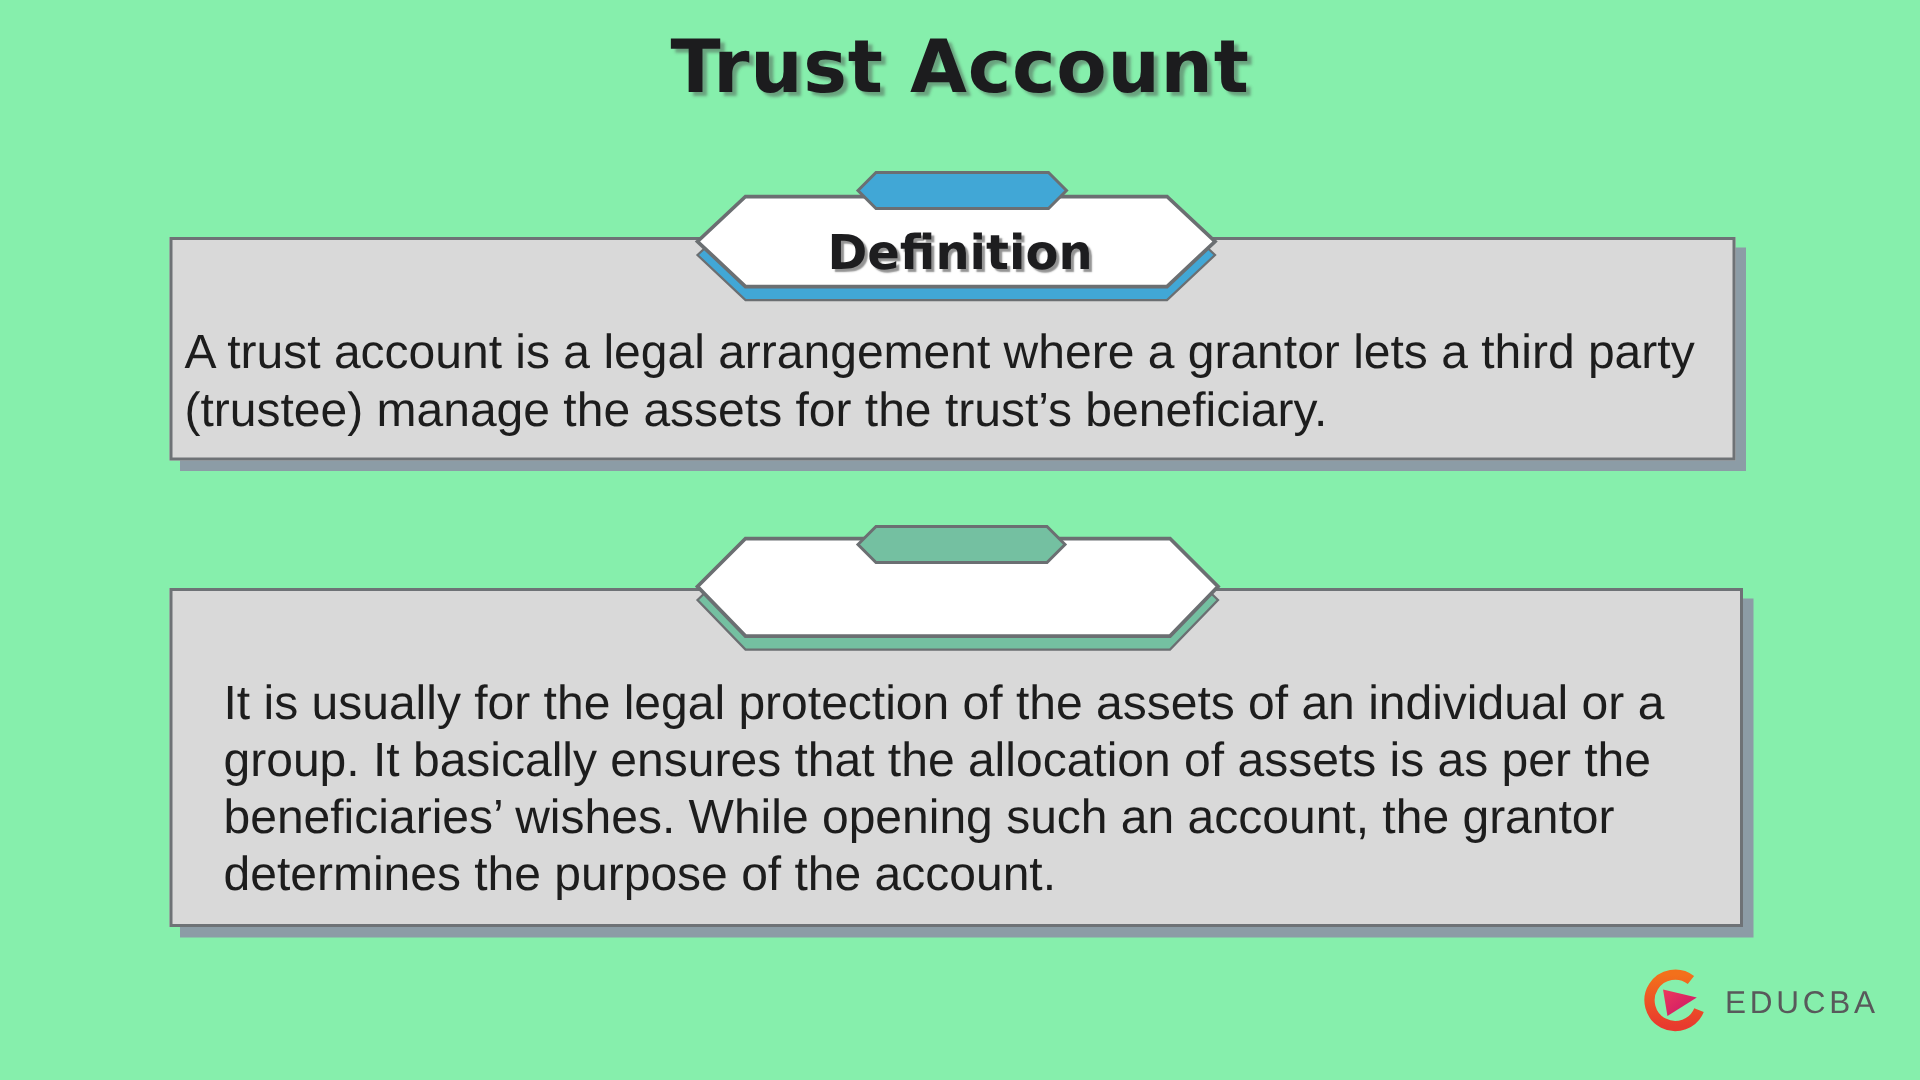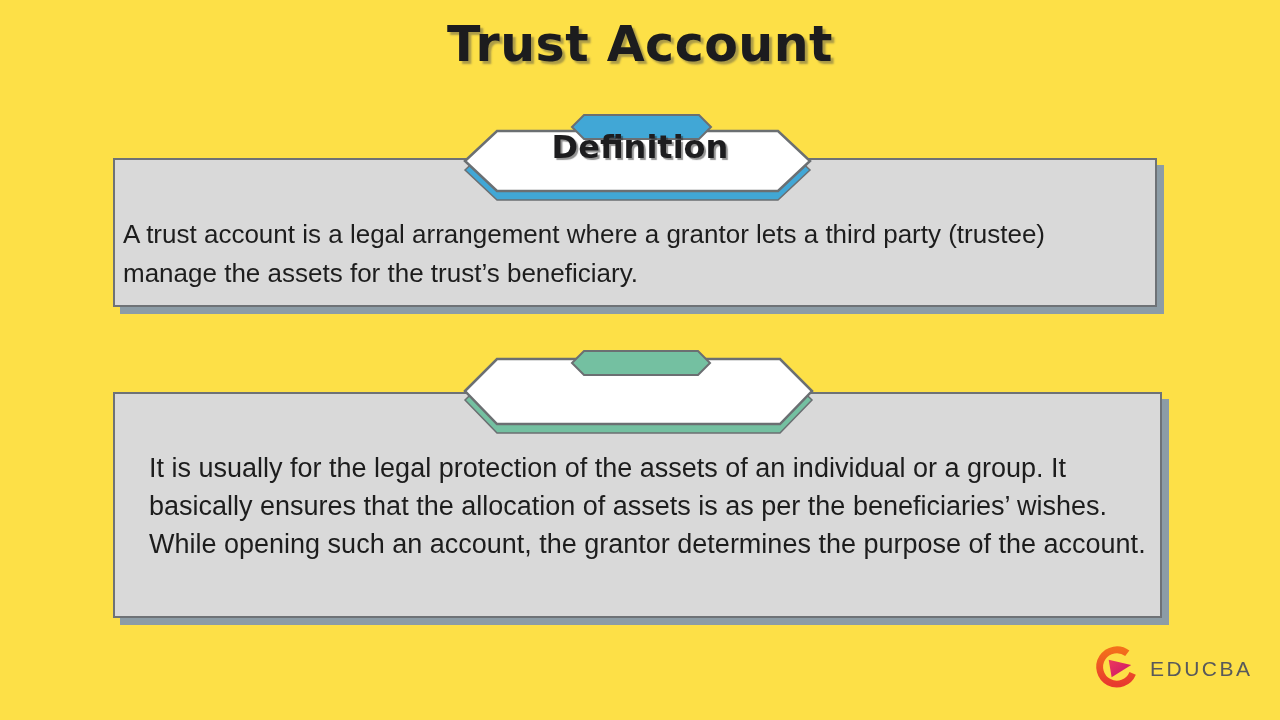--- a/index.html
+++ b/index.html
@@ -3,21 +3,21 @@
 <meta charset="utf-8">
 <style>
   html, body {
     margin: 0; padding: 0;
     background: #ffffff;
     font-family: "Liberation Sans", sans-serif;
   }
   #stage {
     position: relative;
     width: 1280px; height: 720px;
-    background: #fde047;
+    background: #86efac;
     overflow: hidden;
   }
   .page-title {
     position: absolute;
     top: 16px; left: 0; width: 1280px;
     text-align: center;
     font-family: "DejaVu Sans", sans-serif;
     font-weight: 700;
     font-size: 49px;
     letter-spacing: 0.5px;
@@ -32,41 +32,41 @@
   }
   .box-definition { left: 113px; top: 158px; width: 1040px; height: 145px; }
   .box-purpose    { left: 113px; top: 392px; width: 1045px; height: 222px; }
   .box-text {
     position: absolute;
     color: #1d1d1d;
     font-family: "Liberation Sans", sans-serif;
   }
   .text-definition {
     left: 123px; top: 215px; width: 1020px;
-    font-size: 26px; line-height: 39px;
+    font-size: 32px; line-height: 39px;
   }
   .text-purpose {
     left: 149px; top: 449px; width: 1000px;
-    font-size: 27px; line-height: 38px;
+    font-size: 32px; line-height: 38px;
   }
   .badge-svg { position: absolute; width: 370px; height: 105px; }
   .badge-def-svg  { left: 455px; top: 106px; }
   .badge-pur-svg  { left: 455px; top: 342px; }
   .badge-label {
     position: absolute;
     left: 455px; width: 370px; height: 40px;
     line-height: 40px;
     text-align: center;
     font-family: "DejaVu Sans", sans-serif;
     font-weight: 700;
     font-size: 32px;
     color: #1d1d1f;
     text-shadow: 2px 2px 1px rgba(40,40,40,0.5);
   }
-  .label-definition { top: 127px; }
+  .label-definition { top: 148px; }
   .label-purpose    { top: 371px; }
   .logo {
     position: absolute;
     left: 1094px; top: 645px;
     display: flex;
     align-items: center;
     gap: 9px;
   }
   .logo-text {
     font-family: Liberation Sans, sans-serif;

